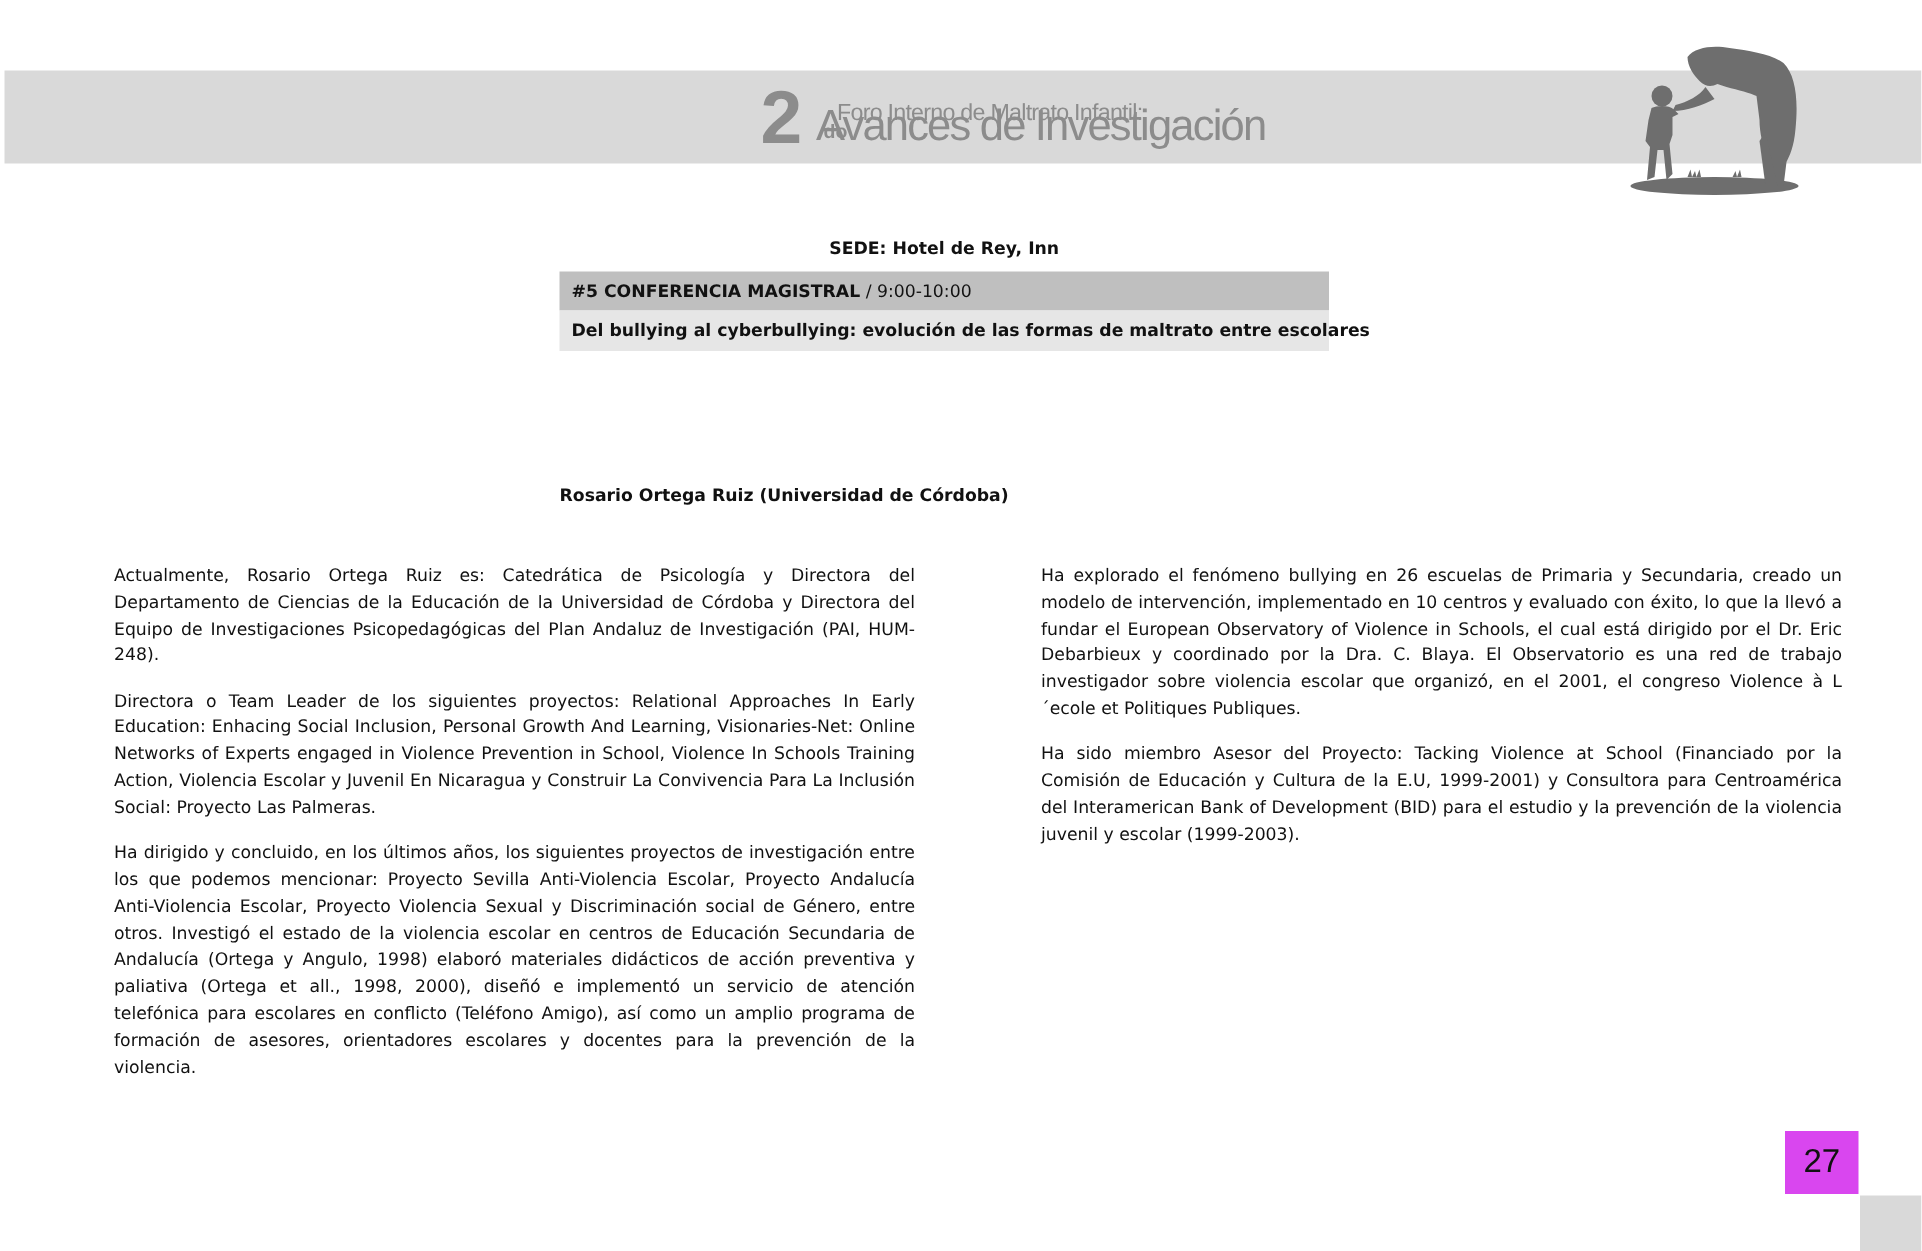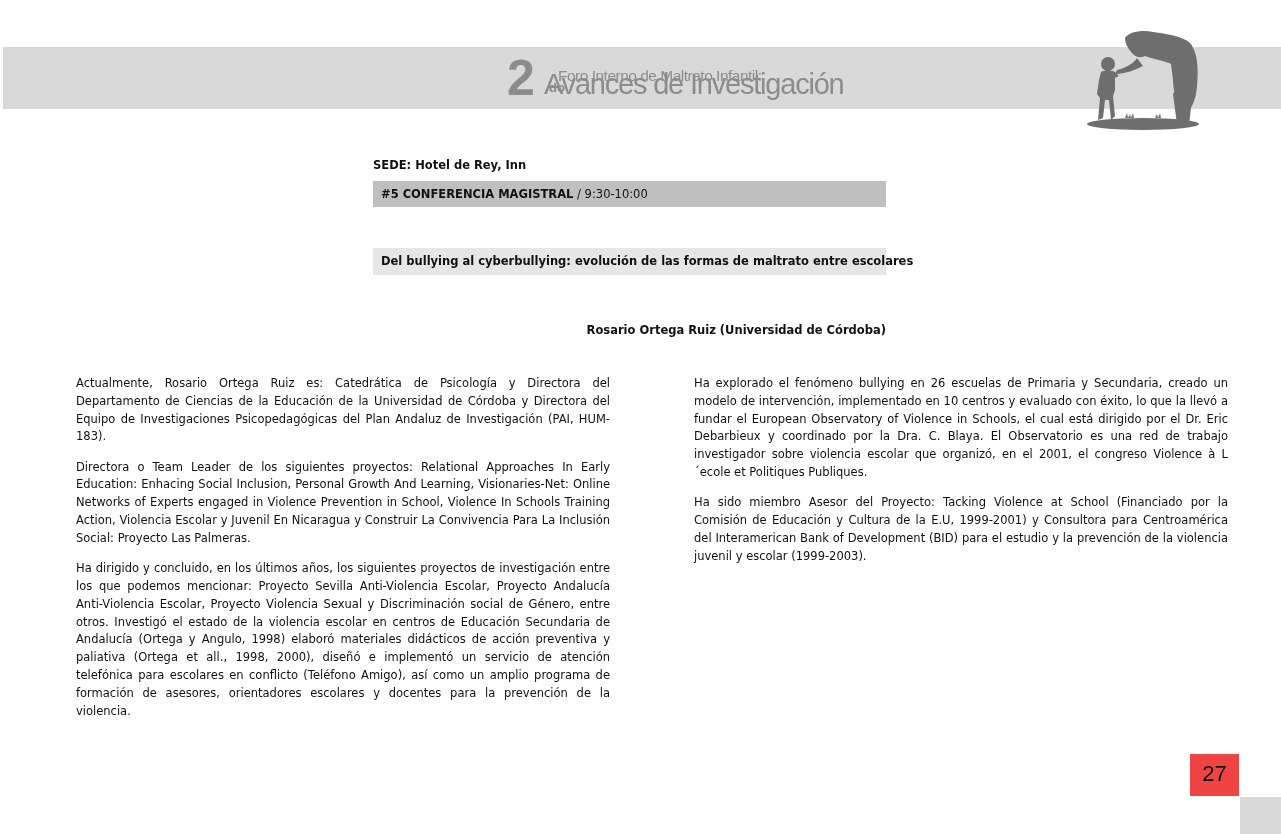--- a/index.html
+++ b/index.html
@@ -26,47 +26,47 @@
       position: absolute; left: 51px; top: 15px; white-space: nowrap;
       font-family: "Liberation Sans", sans-serif; font-size: 15.5px; letter-spacing: -0.5px;
     }
     .header-title .line2 {
       position: absolute; left: 37px; top: 16px; white-space: nowrap;
       font-family: "Liberation Sans", sans-serif; font-size: 29px; letter-spacing: -1.2px;
     }
     .silhouette { position: absolute; left: 1085px; top: 28px; width: 120px; height: 102px; }
 
     .venue {
-      position: absolute; left: 373px; top: 158px; width: 513px; text-align: left;
+      position: absolute; left: 373px; top: 158px; width: 513px; text-align: center;
       font-size: 11.5px; font-weight: bold;
     }
     .session-table { position: absolute; left: 373px; top: 181px; width: 513px; }
     .session-row {
       height: 27px; line-height: 27px; padding-left: 8px; font-size: 11.5px; white-space: nowrap;
     }
     .row-dark { background: #bfbfbf; height: 26px; line-height: 26px; }
-    .row-light { background: #e6e6e6; margin-top: 41px; }
+    .row-light { background: #e6e6e6; }
     .b { font-weight: bold; }
     .it { font-style: italic; }
 
     .speaker {
-      position: absolute; left: 373px; top: 323px; width: 513px; text-align: right;
+      position: absolute; left: 373px; top: 323px; width: 513px; text-align: left;
       font-size: 11.5px; font-weight: bold;
     }
     .col {
       position: absolute; top: 375px; font-size: 11.5px; line-height: 17.8px;
       text-align: justify; color: #111;
     }
     .col-left { left: 76px; width: 534px; }
     .col-right { left: 694px; width: 534px; }
     .col p { margin: 0 0 12.5px 0; }
 
     .page-num {
       position: absolute; left: 1190px; top: 754px; width: 49px; height: 42px;
-      background: #ef4444; text-align: center; line-height: 40px; font-size: 22px;
+      background: #d946ef; text-align: center; line-height: 40px; font-size: 22px;
       font-family: "Liberation Sans", sans-serif; color: #111;
     }
     .corner-block {
       position: absolute; left: 1240px; top: 797px; width: 41px; height: 37px; background: #d9d9d9;
     }
   </style>
 </head>
 <body>
 
 <div class="header-band"></div>
@@ -92,31 +92,31 @@
 
     <path d="M40 90 l2 -5 l1 5 l2 -4 l1 4 l2 -5 l1 5 Z"></path>
     <path d="M70 90 l2 -4 l1 4 l2 -5 l1 5 Z"></path>
   </g>
 </svg>
 
 <div class="venue">SEDE: Hotel de Rey, Inn</div>
 
 <div class="session-table">
   <div class="session-row row-dark">
-    <span class="b">#5 CONFERENCIA MAGISTRAL</span><span> / 9:30-10:00</span>
+    <span class="b">#5 CONFERENCIA MAGISTRAL</span><span> / 9:00-10:00</span>
   </div>
   <div class="session-row row-light">
     <span class="b">Del bullying al cyberbullying: evolución de las formas de maltrato entre escolares</span>
   </div>
 </div>
 
 <div class="speaker">Rosario Ortega Ruiz (Universidad de Córdoba)</div>
 
 <div class="col col-left">
-  <p>Actualmente, Rosario Ortega Ruiz es: Catedrática de Psicología y Directora del Departamento de Ciencias de la Educación de la Universidad de Córdoba y Directora del Equipo de Investigaciones Psicopedagógicas del Plan Andaluz de Investigación (PAI, HUM-183).</p>
+  <p>Actualmente, Rosario Ortega Ruiz es: Catedrática de Psicología y Directora del Departamento de Ciencias de la Educación de la Universidad de Córdoba y Directora del Equipo de Investigaciones Psicopedagógicas del Plan Andaluz de Investigación (PAI, HUM-248).</p>
   <p>Directora o Team Leader de los siguientes proyectos: Relational Approaches In Early Education: Enhacing Social Inclusion, Personal Growth And Learning, Visionaries-Net: Online Networks of Experts engaged in Violence Prevention in School, Violence In Schools Training Action, Violencia Escolar y Juvenil En Nicaragua y Construir La Convivencia Para La Inclusión Social: Proyecto Las Palmeras.</p>
   <p>Ha dirigido y concluido, en los últimos años, los siguientes proyectos de investigación entre los que podemos mencionar: Proyecto Sevilla Anti-Violencia Escolar, Proyecto Andalucía Anti-Violencia Escolar, Proyecto Violencia Sexual y Discriminación social de Género, entre otros. Investigó el estado de la violencia escolar en centros de Educación Secundaria de Andalucía (Ortega y Angulo, 1998) elaboró materiales didácticos de acción preventiva y paliativa (Ortega et all., 1998, 2000), diseñó e implementó un servicio de atención telefónica para escolares en conflicto (Teléfono Amigo), así como un amplio programa de formación de asesores, orientadores escolares y docentes para la prevención de la violencia.</p>
 </div>
 
 <div class="col col-right">
   <p>Ha explorado el fenómeno bullying en 26 escuelas de Primaria y Secundaria, creado un modelo de intervención, implementado en 10 centros y evaluado con éxito, lo que la llevó a fundar el European Observatory of Violence in Schools, el cual está dirigido por el Dr. Eric Debarbieux y coordinado por la Dra. C. Blaya. El Observatorio es una red de trabajo investigador sobre violencia escolar que organizó, en el 2001, el congreso Violence à L´ecole et Politiques Publiques.</p>
   <p>Ha sido miembro Asesor del Proyecto: Tacking Violence at School (Financiado por la Comisión de Educación y Cultura de la E.U, 1999-2001) y Consultora para Centroamérica del Interamerican Bank of Development (BID) para el estudio y la prevención de la violencia juvenil y escolar (1999-2003).</p>
 </div>
 
 <div class="page-num">27</div>

